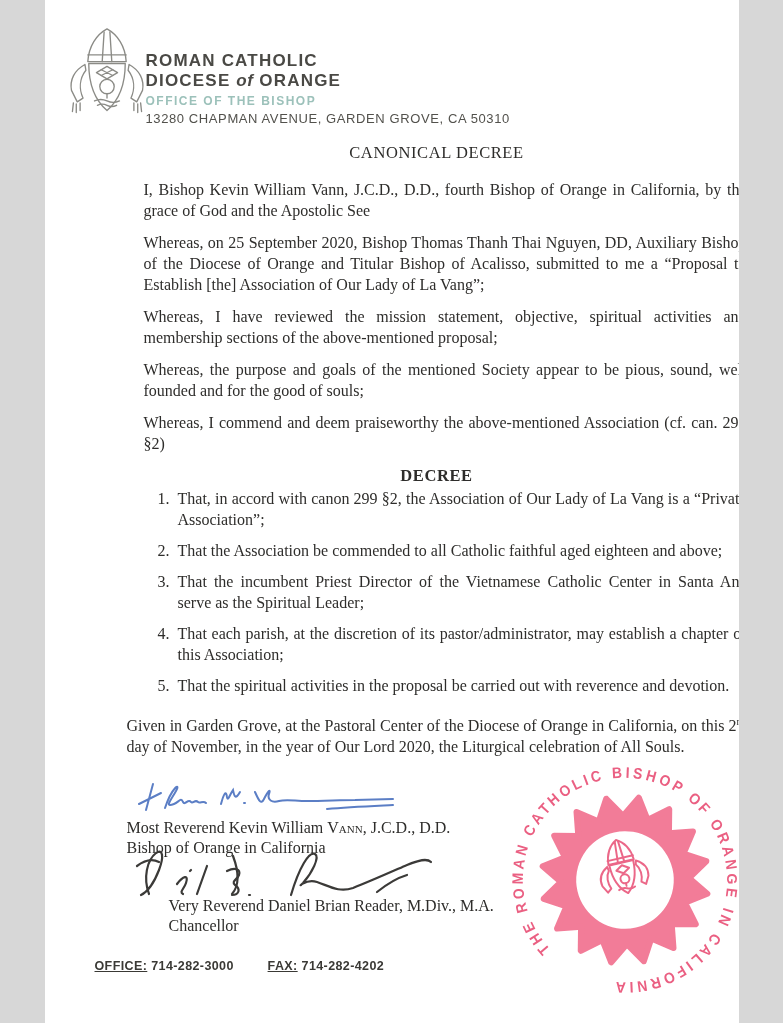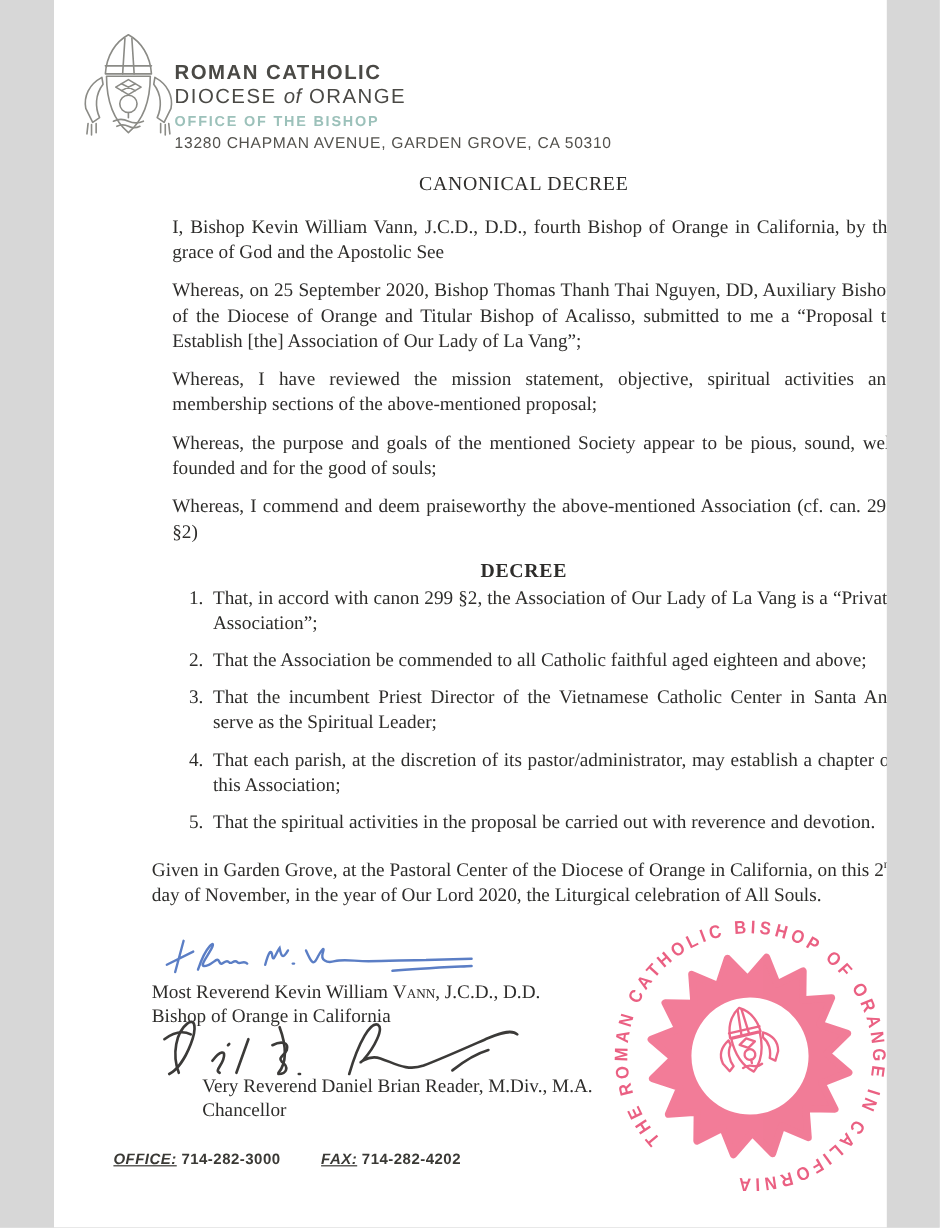--- a/index.html
+++ b/index.html
@@ -9,21 +9,21 @@
     margin:0 auto;
     background:#ffffff;
     font-family:"Liberation Serif", serif;
     color:#2e2d2b;
     overflow:hidden;
   }
   
   .crest{position:absolute;left:14px;top:26px;width:96px;height:100px;}
   .header-text{position:absolute;left:101px;top:51px;font-family:"Liberation Sans",sans-serif;}
   .org1{font-size:17px;font-weight:bold;letter-spacing:1.2px;color:#4a4945;line-height:20px;}
-  .org2{font-size:17px;font-weight:normal;letter-spacing:1.2px;color:#4a4945;line-height:20px;}
+  .org2{font-size:17px;font-weight:bold;letter-spacing:1.2px;color:#4a4945;line-height:20px;}
   .org2 .of{font-style:italic;text-transform:lowercase;letter-spacing:0.5px;}
   .office-line{font-size:12px;font-weight:bold;letter-spacing:1.5px;color:#9cc1ba;line-height:16px;margin-top:2px;}
   .address-line{font-size:13px;letter-spacing:0.6px;color:#52514c;line-height:17px;margin-top:1px;}
   
   .content{position:absolute;left:82px;top:143px;width:620px;}
   .doc-title{font-size:16.5px;font-weight:normal;text-align:center;letter-spacing:0.6px;margin:0 0 16px 0;}
   .content p.body-p{font-size:16px;line-height:21px;text-align:justify;margin:0 0 11px 17px;}
   .decree-heading{font-size:16.5px;font-weight:bold;text-align:center;letter-spacing:0.6px;margin:12px 0 2px 0;}
   ol.decree-list{list-style:none;margin:0;padding:0 0 0 51px;counter-reset:decree;}
   ol.decree-list li{
@@ -41,21 +41,21 @@
   .sig-block{position:absolute;left:82px;font-size:16px;line-height:20px;}
   .sig-name{white-space:nowrap;}
   .sig-name .caps{font-variant:small-caps;}
   .sig-role{}
   
   .stamp{position:absolute;left:458px;top:758px;width:244px;height:244px;transform:rotate(-13deg);opacity:0.88;}
   .stamp text{font-family:"Liberation Sans",sans-serif;font-size:15px;font-weight:bold;letter-spacing:3.5px;fill:#e84a71;}
   
   .footer{position:absolute;left:50px;top:959px;font-family:"Liberation Sans",sans-serif;
     font-size:12.5px;font-weight:bold;letter-spacing:0.4px;color:#3a3935;}
-  .footer .lbl{text-decoration:underline;font-style:italic;}
+  .footer .lbl{text-decoration:underline;}
   .footer .gap{display:inline-block;width:26px;}
 </style>
 </head>
 <body>
 
 <div class="page">
 
   <svg class="crest" viewBox="0 0 100 104" fill="none" stroke="#8b8b86" stroke-width="1.4" stroke-linejoin="round" stroke-linecap="round">
 
     <path d="M50,3 C39,9 31,21 30,37 L70,37 C69,21 61,9 50,3 Z"></path>

